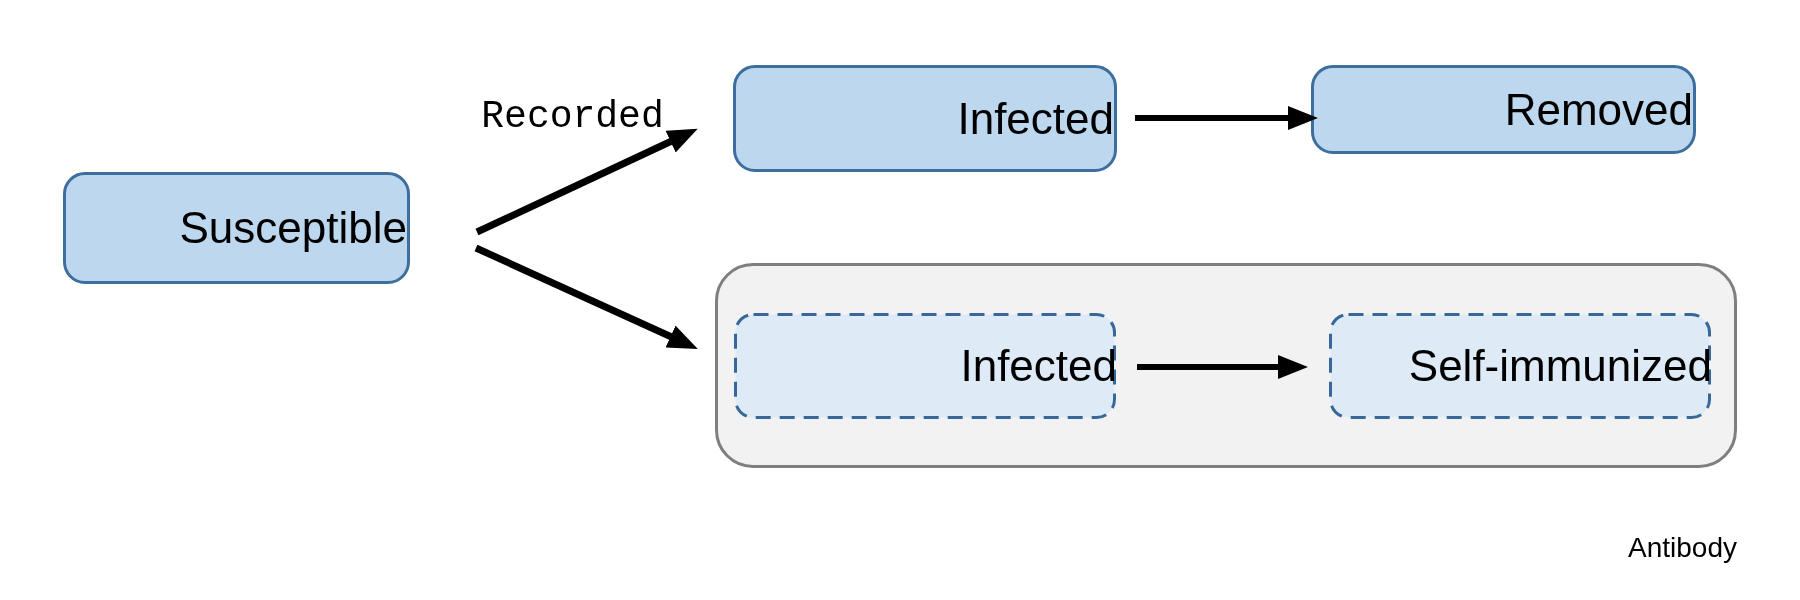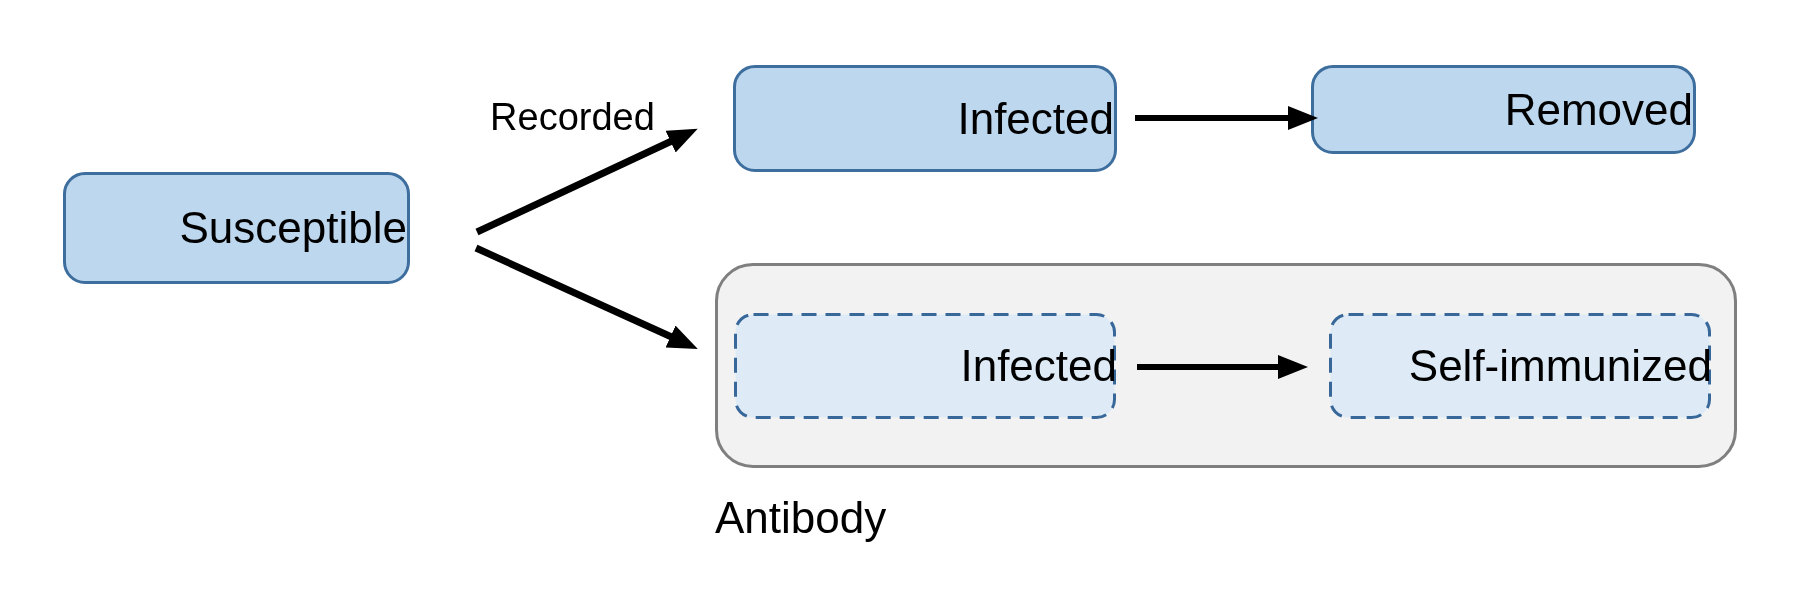--- a/index.html
+++ b/index.html
@@ -75,30 +75,31 @@
   #node-infected-surveyed{left:733px; top:312px; width:384px; height:108px;}
   #node-self-immunized{left:1328px; top:312px; width:384px; height:108px;}
   .edge-label{
     position:absolute;
     color:var(--text);
     font-size:38px;
     line-height:1;
     width:225px;
     text-align:center;
     white-space:nowrap;
+    font-family:Liberation Mono, monospace;
   }
   #label-recorded{left:460px; top:98px;}
   #label-surveyed{left:460px; top:338px;}
   .group-caption{
     position:absolute;
-    left:715px; top:492px;
+    left:715px; top:531px;
     width:1022px;
-    text-align:left;
+    text-align:right;
     color:var(--text);
-    font-size:44px;
+    font-size:28px;
     line-height:1.2;
   }
   .arrow-layer{
     position:absolute;
     inset:0;
     width:1800px;
     height:600px;
     pointer-events:none;
   }
   .arrow-line{

